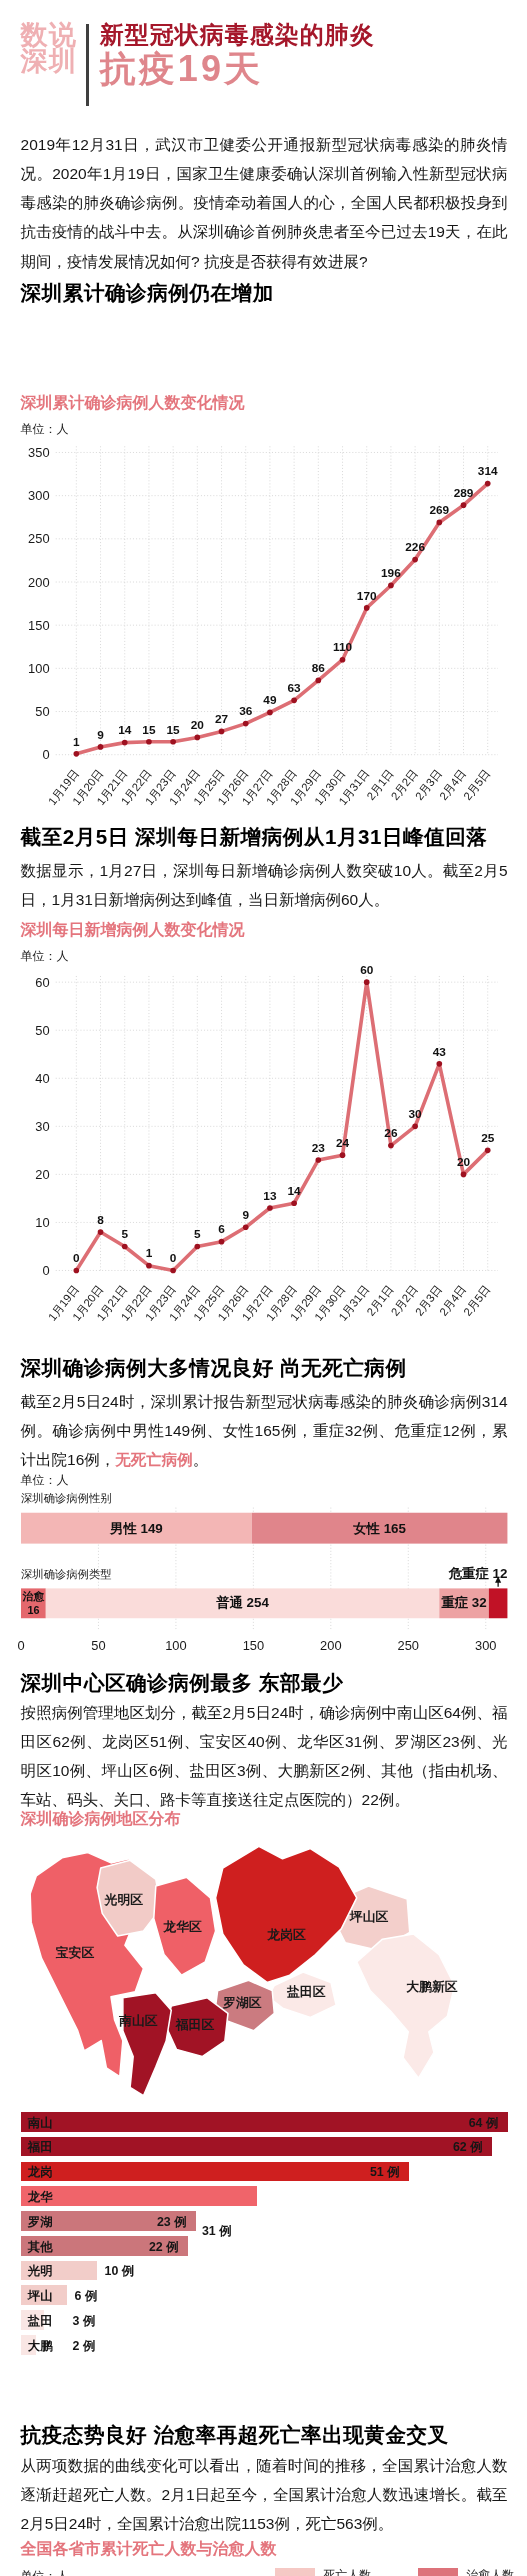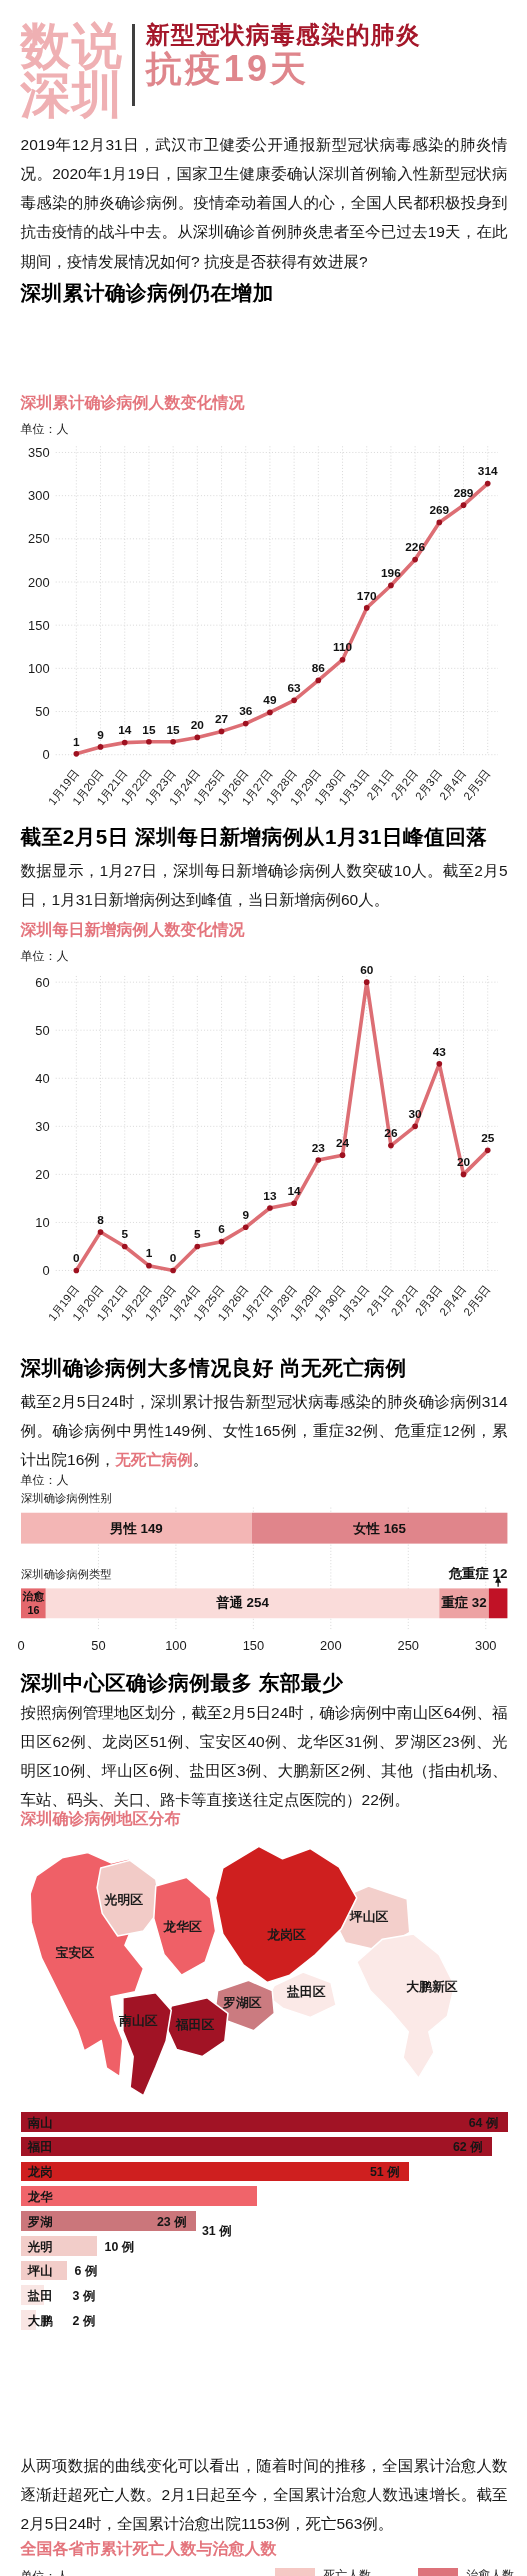--- a/index.html
+++ b/index.html
@@ -1,21 +1,21 @@
 <!DOCTYPE html>
 <html style="font-size:8.2px"><head>
 <meta charset="utf-8">
 <style>
   html,body{margin:0;padding:0;background:#ffffff;}
   .poster{position:relative;width:528px;height:3165px;background:#fff;overflow:hidden;
           font-family:"Liberation Sans","DejaVu Sans",sans-serif;color:#151515;}
   .abs{position:absolute;}
   
   .header{left:20.6px;top:21.6px;display:flex;align-items:flex-start;}
-  .h-brand{font-size:50px;font-weight:800;color:#efb0b3;line-height:0.98;letter-spacing:1.5px;}
+  .h-brand{font-size:27px;font-weight:800;color:#efb0b3;line-height:0.98;letter-spacing:1.5px;}
   .h-divider{width:3.6px;height:82px;background:#3f3f3f;margin:2.1px 10.3px 0 8.2px;}
   .h-title{font-size:24px;font-weight:800;color:#a5172a;letter-spacing:1px;line-height:1.1;}
   .h-sub{font-size:36px;font-weight:800;color:#df868c;letter-spacing:3.1px;line-height:1.0;margin-top:3.1px;}
   
   .body-text{width:487px;font-size:15.5px;line-height:1.88;font-weight:500;color:#161616;text-align:justify;}
   .sec-title{font-size:20.6px;font-weight:800;color:#000000;letter-spacing:0.5px;}
   .sub-title{font-size:16px;font-weight:700;color:#e4757d;}
   .unit{font-size:12px;font-weight:500;color:#222;}
   .hl{color:#e4757d;font-weight:700;}
   
@@ -330,20 +330,25 @@
         <div class="dbar" style="width: 236px; background: rgb(240, 100, 106);"></div>
         <span class="dname">龙华</span>
         <span class="dval" style="right: 276px; margin-top: 34px;">31 例</span>
       </div>
       <div class="drow">
         <div class="dbar" style="width: 175px; background: rgb(203, 118, 123);"></div>
         <span class="dname">罗湖</span>
         <span class="dval" style="right: 321px;">23 例</span>
       </div>
       <div class="drow">
+        <div class="dbar" style="width: 167px; background: rgb(203, 118, 123);"></div>
+        <span class="dname">其他</span>
+        <span class="dval" style="right: 329px;">22 例</span>
+      </div>
+      <div class="drow">
         <div class="dbar" style="width: 76px; background: rgb(242, 205, 201);"></div>
         <span class="dname">光明</span>
         <span class="dval" style="left: 84px;">10 例</span>
       </div>
       <div class="drow">
         <div class="dbar" style="width: 46px; background: rgb(242, 205, 201);"></div>
         <span class="dname">坪山</span>
         <span class="dval" style="left: 54px;">6 例</span>
       </div>
       <div class="drow">
@@ -351,20 +356,21 @@
         <span class="dname">盐田</span>
         <span class="dval" style="left: 52px;">3 例</span>
       </div>
       <div class="drow">
         <div class="dbar" style="width: 15.5px; background: rgb(249, 230, 228);"></div>
         <span class="dname">大鹏</span>
         <span class="dval" style="left: 52px;">2 例</span>
       </div>
     </div>
 
+  <div class="abs sec-title" style="left:20.6px;top:2421px;">抗疫态势良好 治愈率再超死亡率出现黄金交叉</div>
   <div class="abs body-text" style="left:20.6px;top:2451px;">从两项数据的曲线变化可以看出，随着时间的推移，全国累计治愈人数逐渐赶超死亡人数。2月1日起至今，全国累计治愈人数迅速增长。截至2月5日24时，全国累计治愈出院1153例，死亡563例。</div>
   <div class="abs sub-title" style="left:20.6px;top:2539px;">全国各省市累计死亡人数与治愈人数</div>
   <div class="abs unit" style="left:20.6px;top:2568px;">单位：人</div>
   <div class="legend-item abs" style="left:275px;top:2567px;">
     <div class="sw sw-death"></div>
     <div class="legend-label">死亡人数</div>
   </div>
   <div class="legend-item abs" style="left:418px;top:2567px;">
     <div class="sw sw-cure"></div>
     <div class="legend-label">治愈人数</div>

